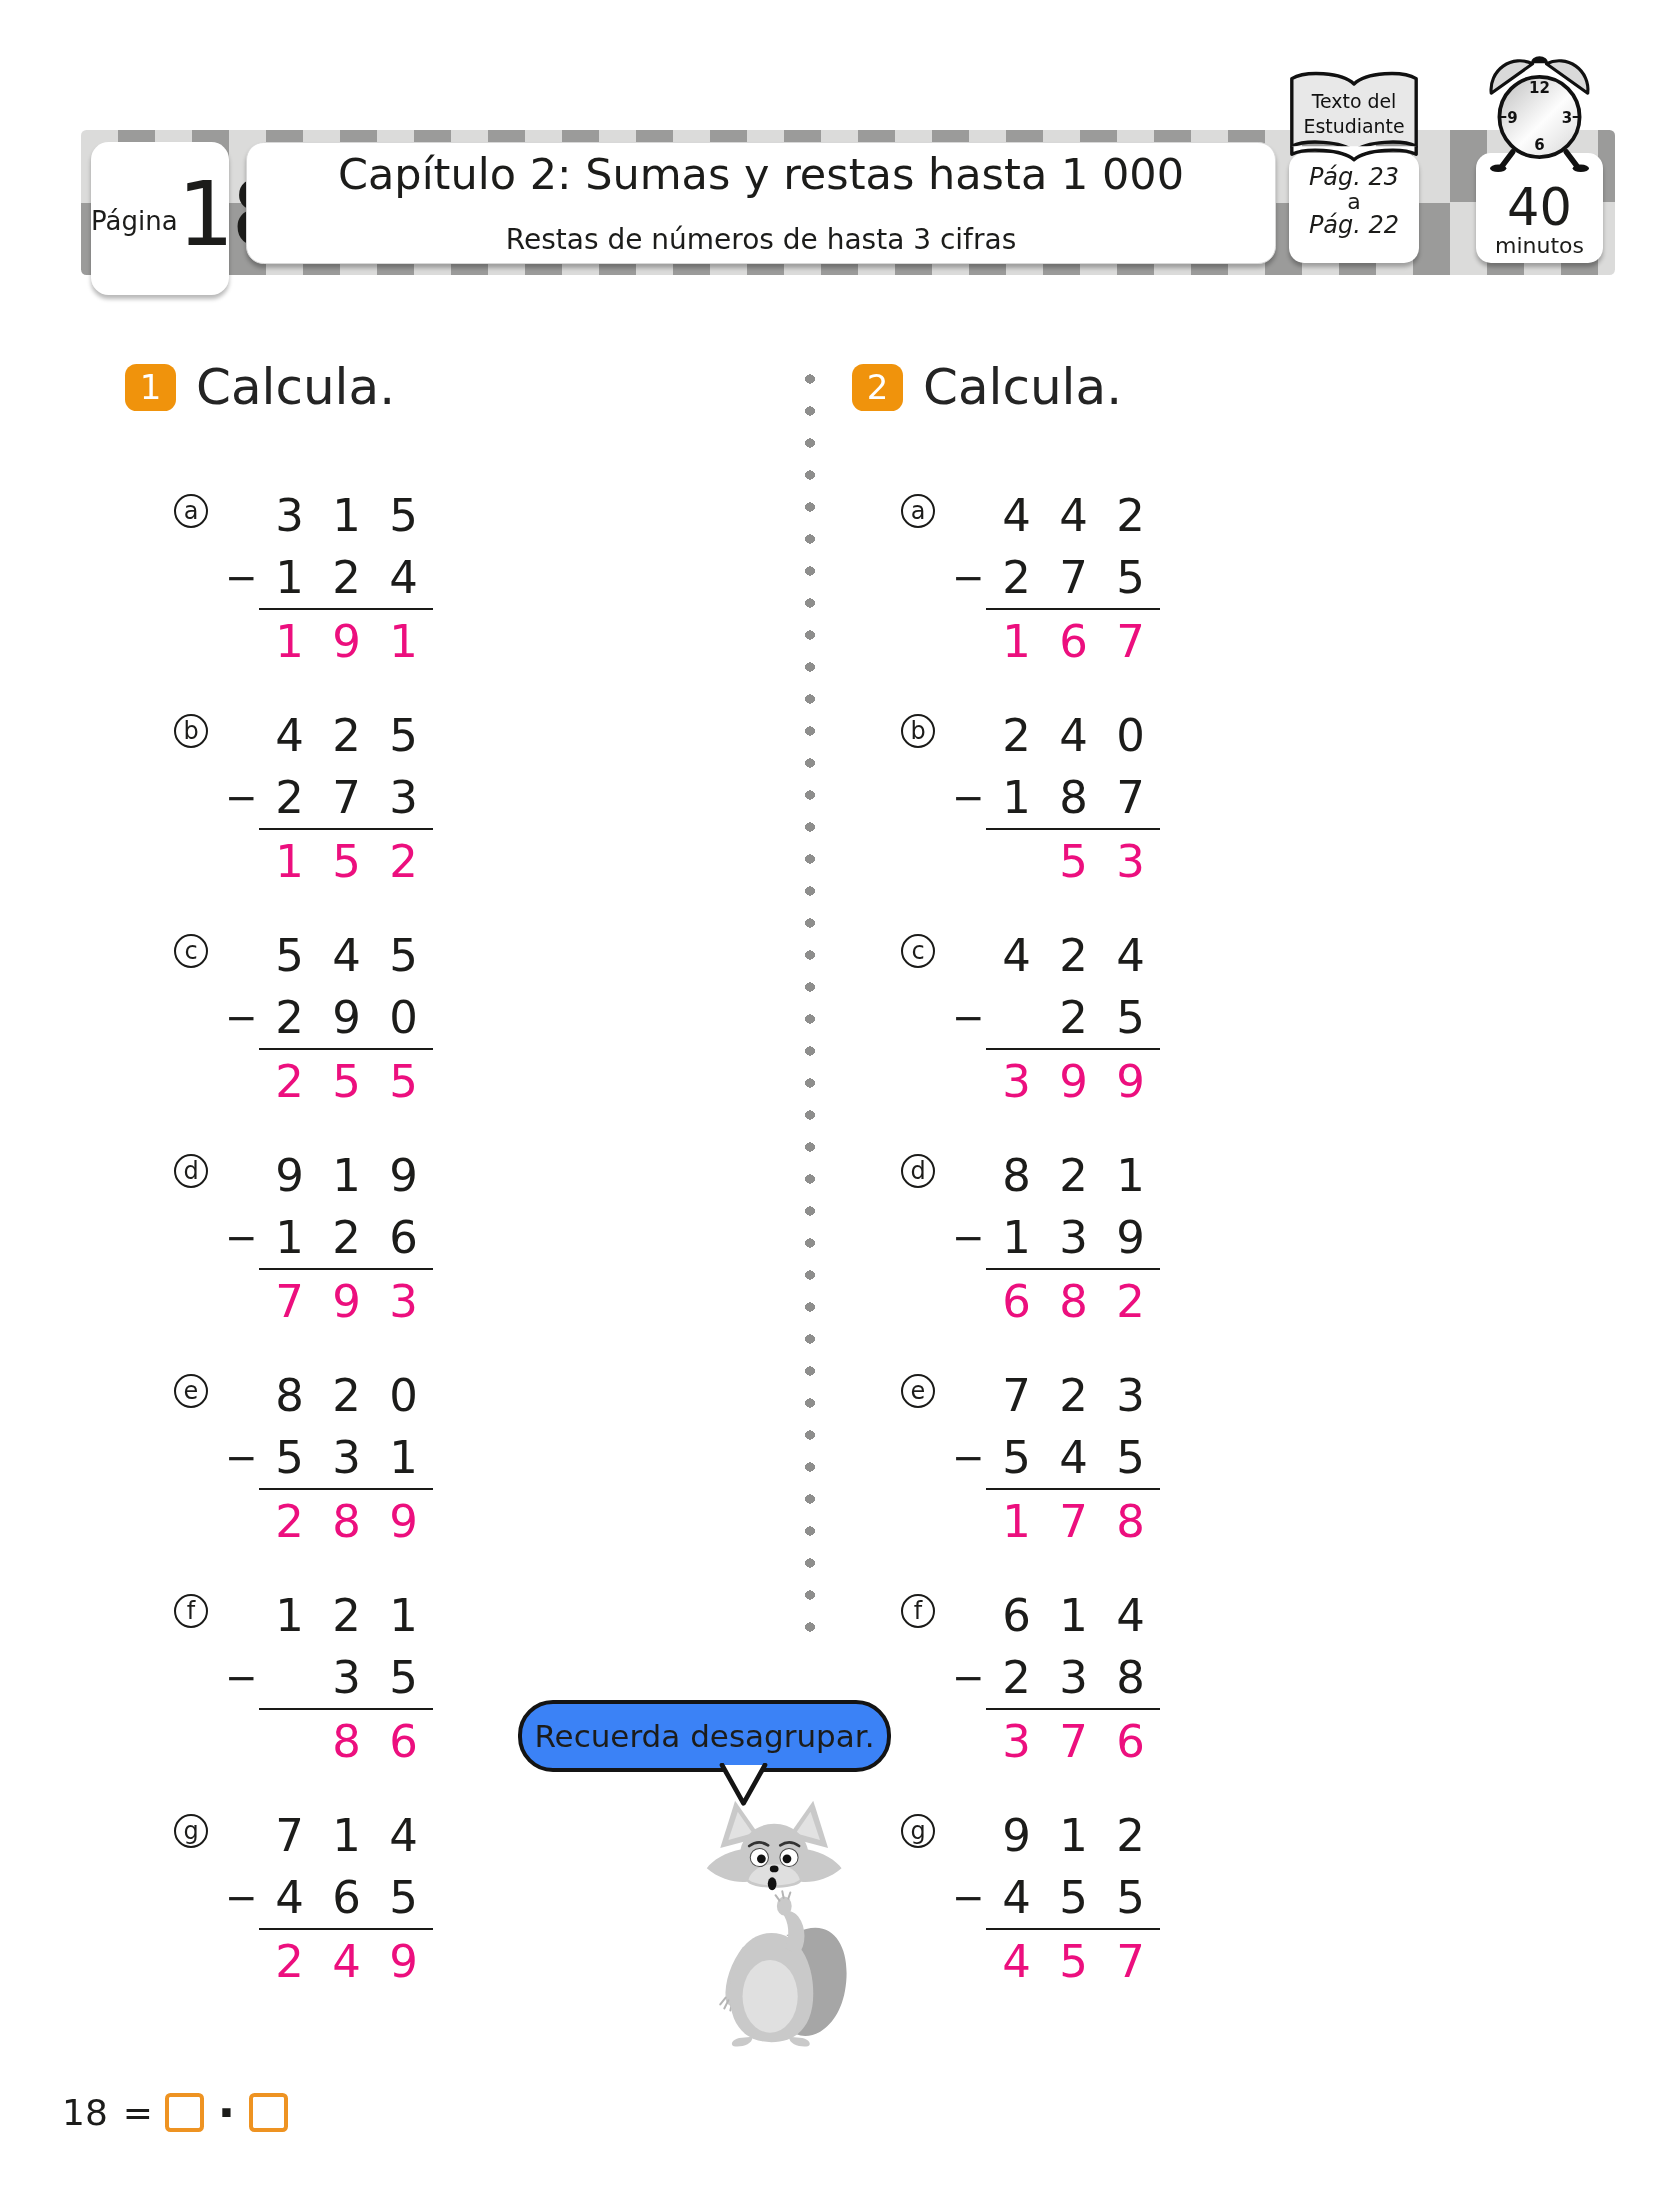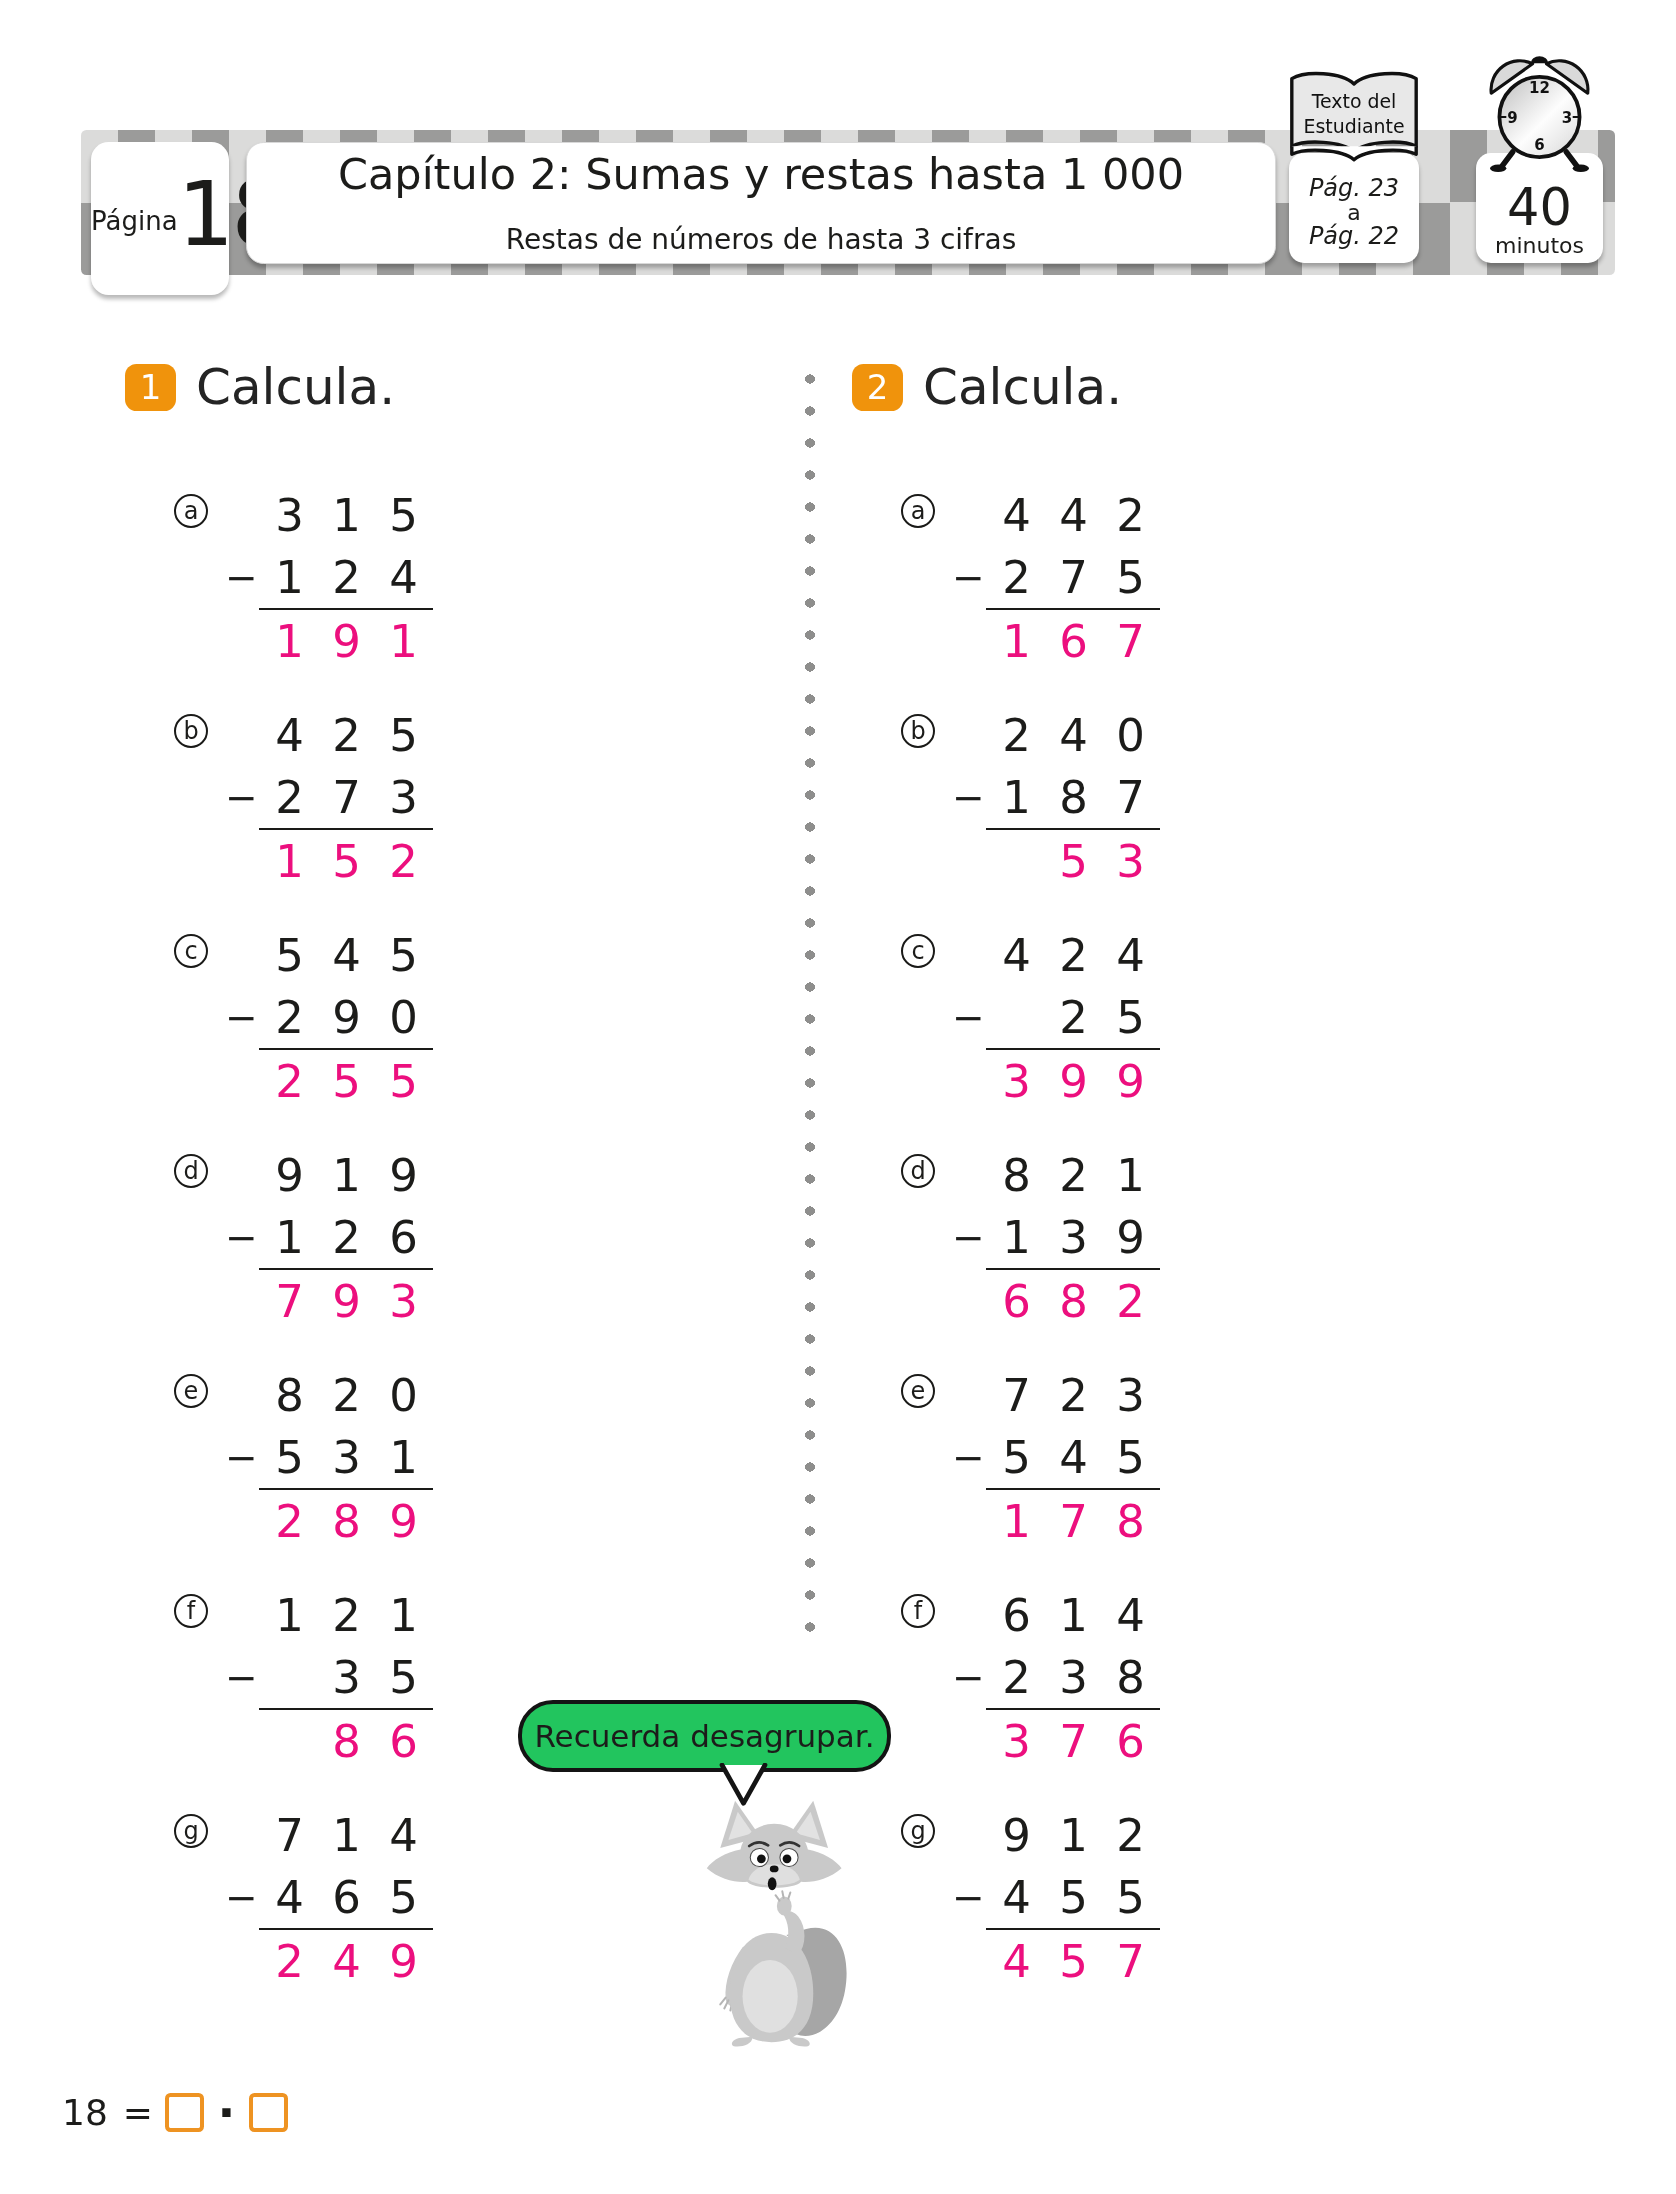--- a/index.html
+++ b/index.html
@@ -15,21 +15,21 @@
   .page-box { left:10px; top:11.5px; width:138px; height:153px;
     display:flex; flex-direction:row; align-items:center; }
   .page-label { font-size:26px; margin-top:6.8px; }
   .page-number { font-size:89px; line-height:1.0; margin-top:-8px; letter-spacing:-2.7px; }
   .title-box { left:165px; top:11.5px; width:1030px; height:122px; border:1.4px solid #D8D8D8;
     display:flex; flex-direction:column; align-items:center; justify-content:center; gap:24px; }
   .chapter-title { font-size:43px; }
   .chapter-subtitle { font-size:28px; }
   .est-box { left:1208px; top:23px; width:130px; height:110px; border-radius:15px;
     display:flex; flex-direction:column; align-items:center; justify-content:flex-end;
-    padding-bottom:13px; }
+    padding-bottom:24px; }
   .est-pages { font-size:24px; line-height:1.08; text-align:center;font-style:italic; }
   .est-conn { font-size:22px; line-height:1.0; }
   .book-icon { position:absolute; left:-8px; top:-88px; }
   .clock-box { left:1351px; top:23px; width:127px; height:110px; border-radius:15px;
     display:flex; flex-direction:column; align-items:center; justify-content:flex-end;
     padding-bottom:5.4px;margin-left:44px; }
   .minutes-value { font-size:51px; line-height:1.0; }
   .minutes-unit { font-size:22px; }
   .clock-icon { position:absolute; left:4px; top:-100px; }
 
@@ -55,21 +55,21 @@
   .rule { border-top:2.7px solid #1A1A18; width:174px; margin-left:-2px; }
   .answer { color:#EC0F7E; }
 
   
   .divider { position:absolute; left:805px; top:363px; width:9.5px; height:1270px;
     background-image:radial-gradient(circle, #8E8E8D 0 4.7px, transparent 4.7px);
     background-size:9.5px 32px; background-repeat:repeat-y; }
 
   
   .bubble { position:absolute; left:518px; top:1700px; width:373px; height:72px;
-    background:#22c55e; border:4.7px solid #141414; border-radius:35px;
+    background:#3b82f6; border:4.7px solid #141414; border-radius:35px;
     display:flex; align-items:center; justify-content:center; font-size:31px; color:#1c1c1a; }
   .bubble-tail { position:absolute; left:715px; top:1763px; }
   .mascot { position:absolute; left:696px; top:1790px; }
 
   
   .footer { position:absolute; left:62px; top:2089px; display:flex; align-items:center; }
   .f-left { font-size:36px; }
   .f-eq { font-size:36px; margin:0 12px 0 15px; }
   .obox { width:39px; height:39px; border:4.7px solid #EE9322; border-radius:5.4px;
     background:#ffffff; }

